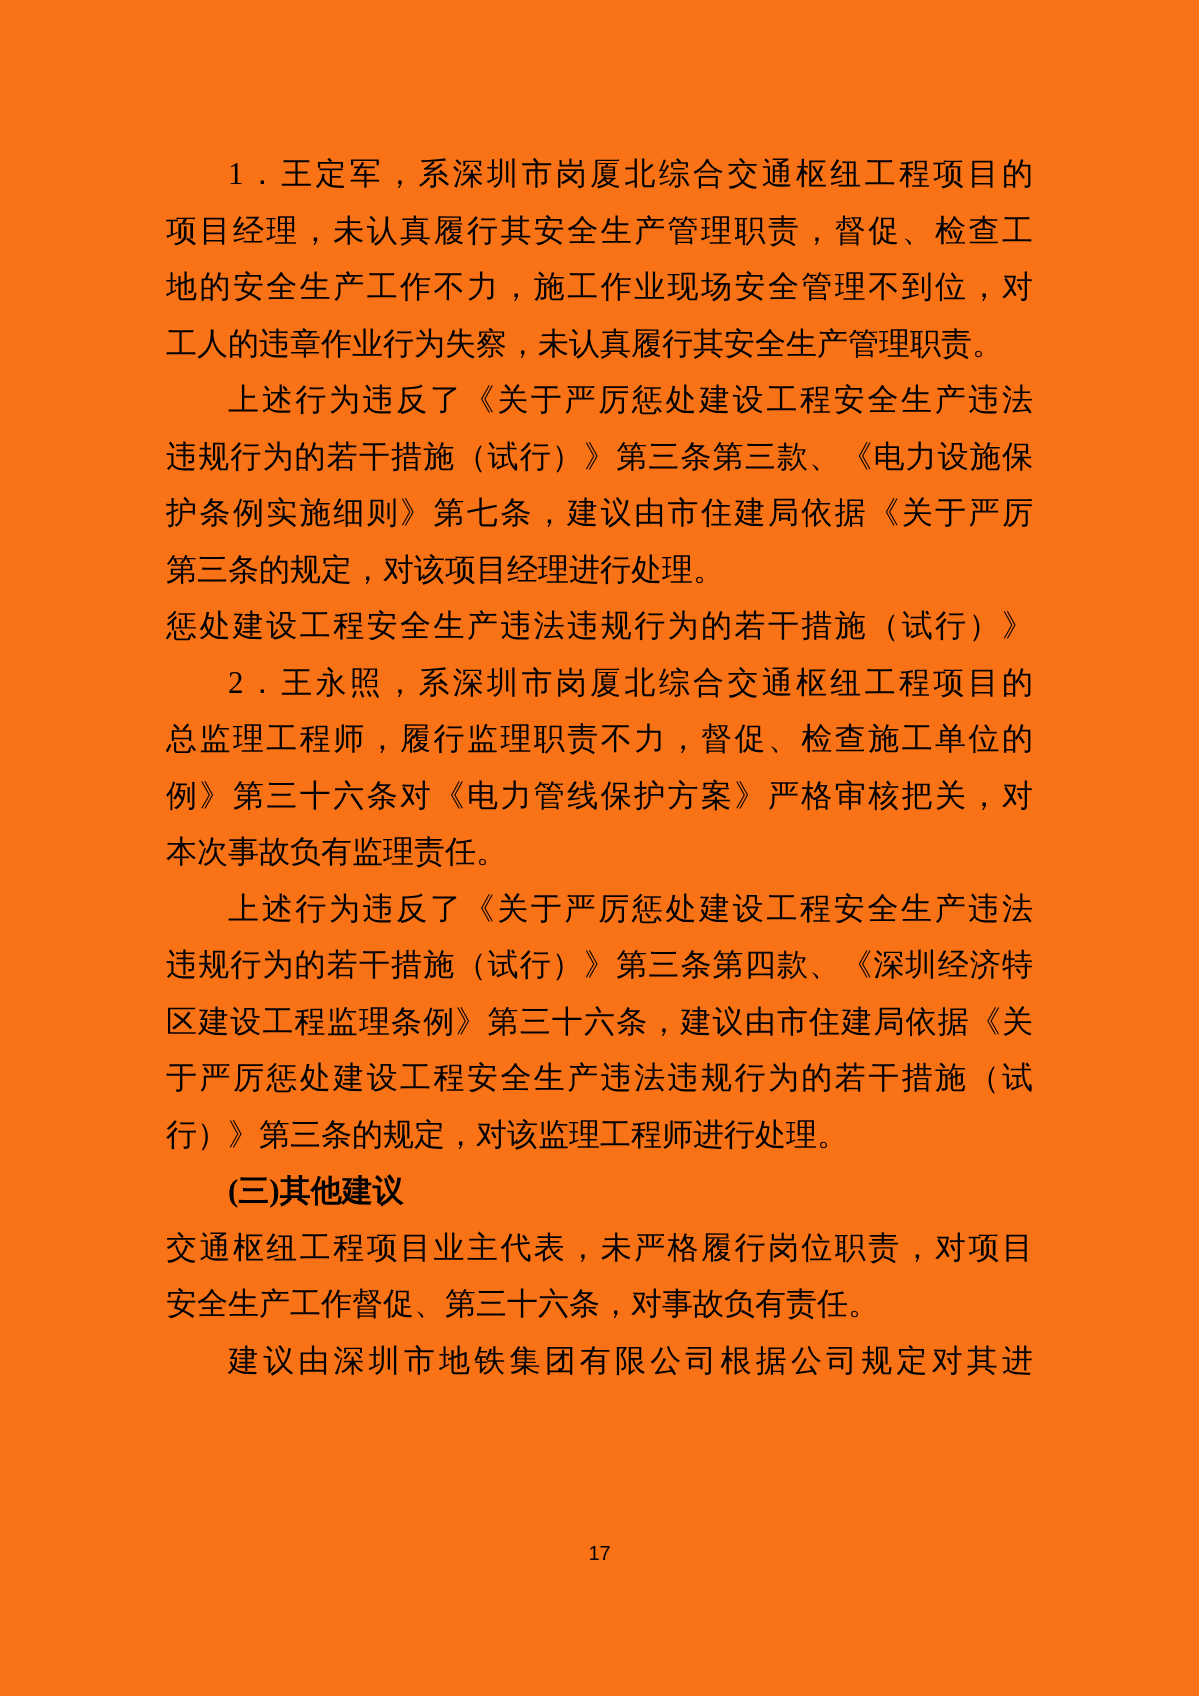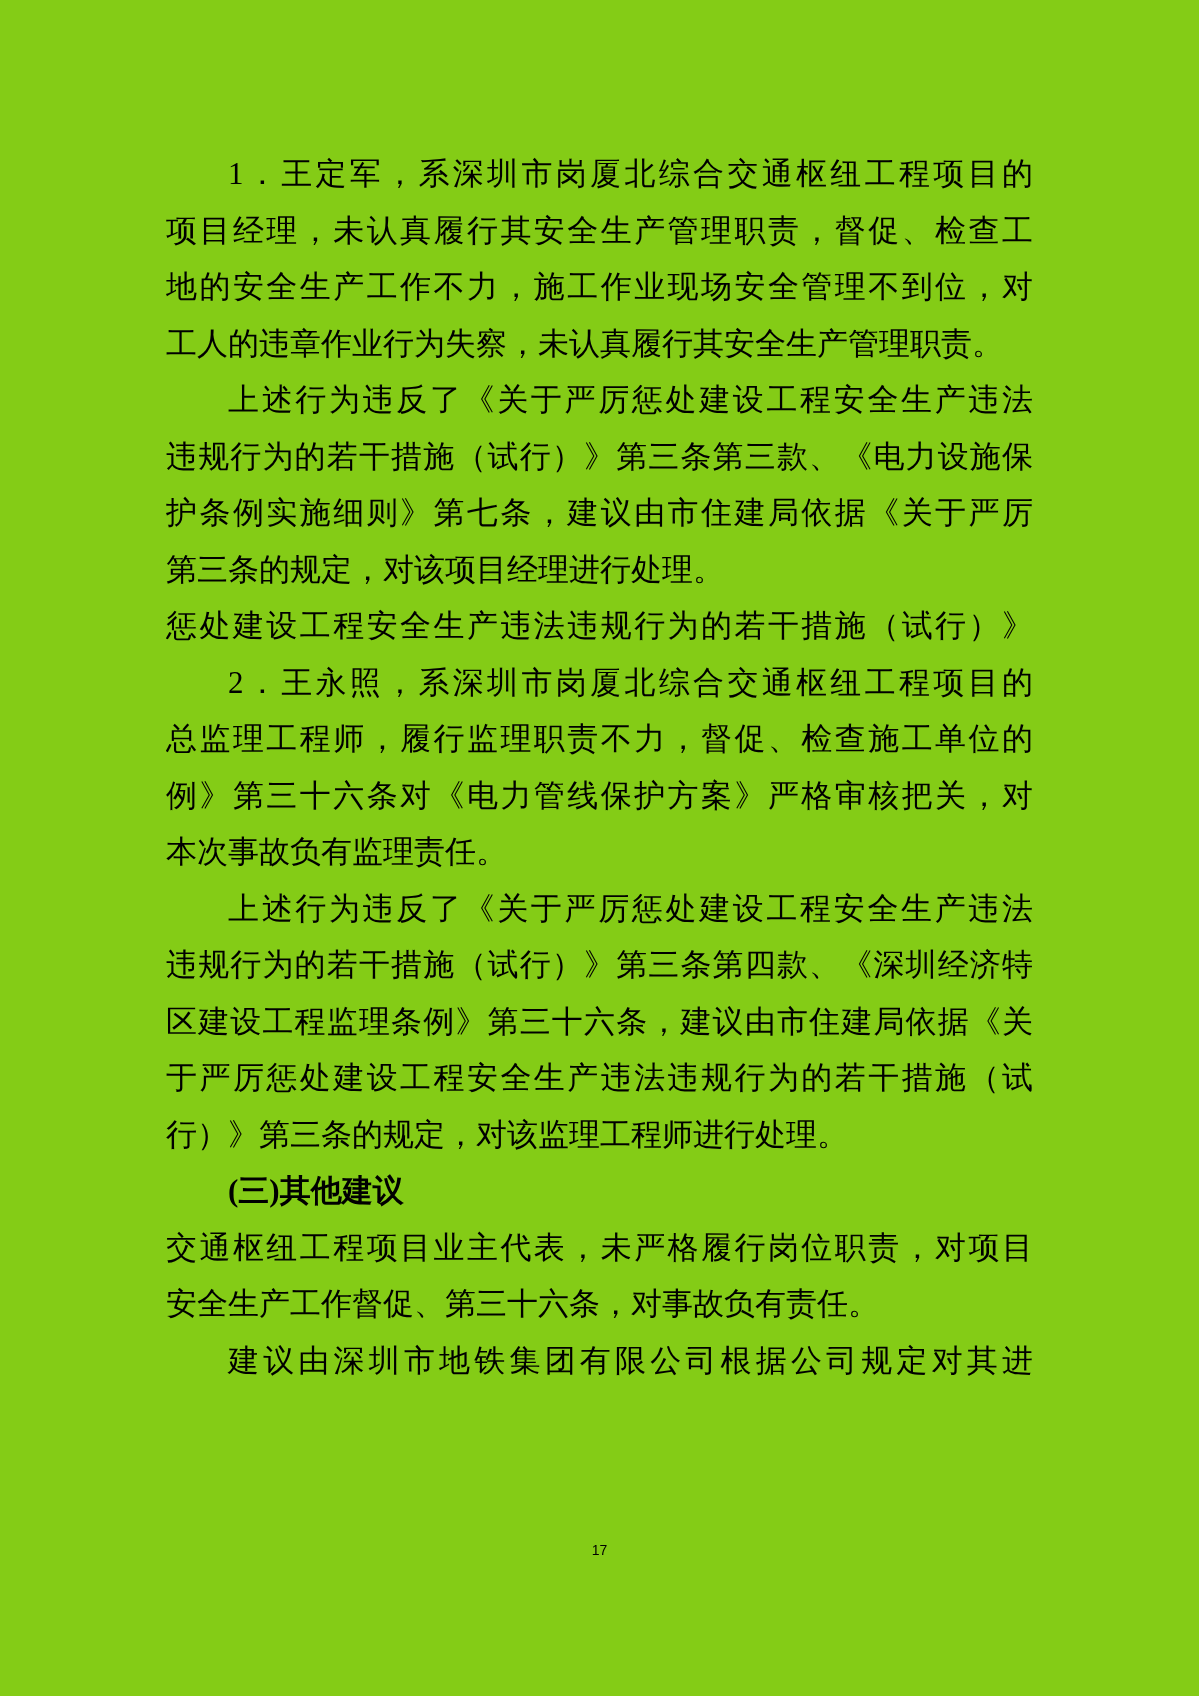--- a/index.html
+++ b/index.html
@@ -1,20 +1,20 @@
 <!DOCTYPE html>
 <html lang="zh"><head>
 <meta charset="utf-8">
 <style>
   html, body { margin: 0; padding: 0; background: #ffffff; }
   .page {
     position: relative;
     width: 1199px;
     height: 1696px;
-    background: #84cc16;
+    background: #f97316;
     color: #000000;
     font-family: "Liberation Serif", serif;
     overflow: hidden;
   }
   .text-body {
     position: absolute;
     left: 166px;
     top: 146px;
     width: 867px;
   }
@@ -31,21 +31,21 @@
   .line.indent { text-indent: 62px; }
   .line.end { text-align-last: left; }
   .line.bold { font-weight: 700; }
   .page-number {
     position: absolute;
     top: 1542px;
     left: 0;
     width: 100%;
     text-align: center;
     font-family: "Liberation Sans", sans-serif;
-    font-size: 14px;
+    font-size: 20px;
     color: #000000;
   }
 </style>
 </head>
 <body>
 
 <div class="page">
   <div class="text-body">
       <div class="line indent">1．王定军，系深圳市岗厦北综合交通枢纽工程项目的</div>
       <div class="line">项目经理，未认真履行其安全生产管理职责，督促、检查工</div>

